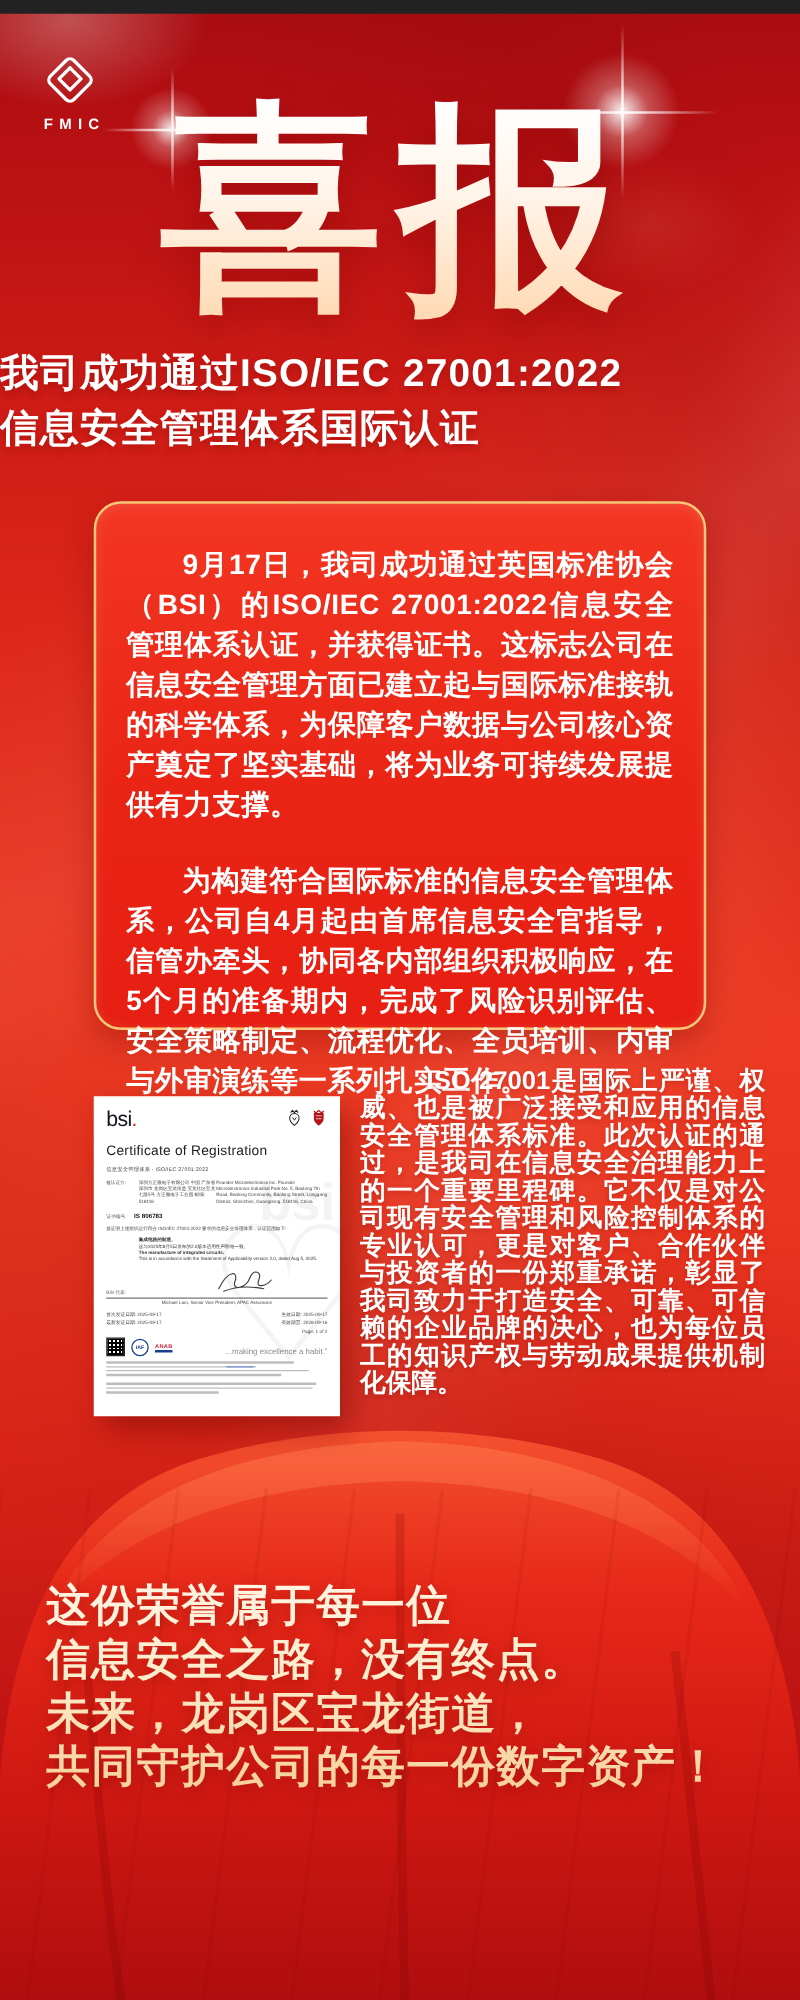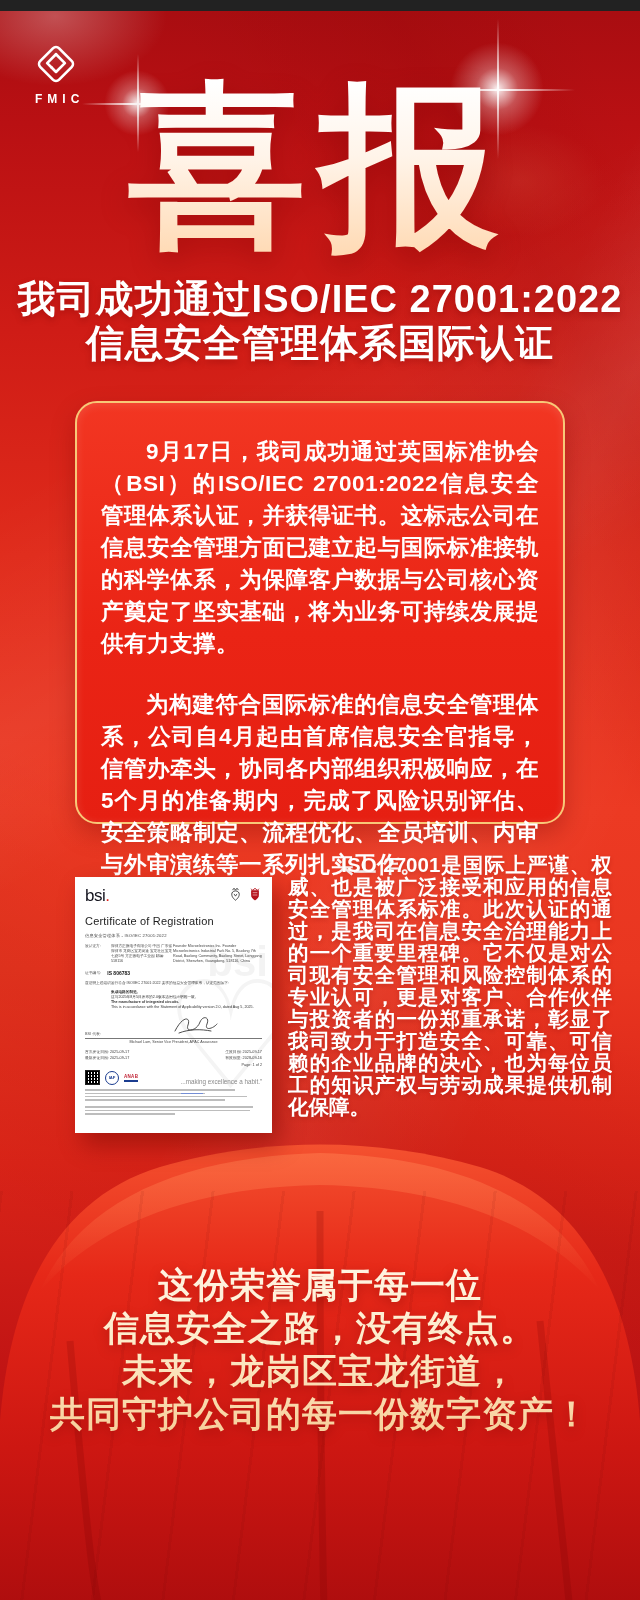--- a/index.html
+++ b/index.html
@@ -32,22 +32,22 @@
   .brand-name{font-size:12px; font-weight:700; letter-spacing:5px; margin-top:5px; padding-left:5px;}
   
   .title{
     position:absolute; left:0; top:56px; width:100%; text-align:center;
     font-size:178px; line-height:200px; font-weight:900; letter-spacing:14px;
     background:linear-gradient(180deg,#ffffff 8%,#fff4e9 45%,#ffd9b2 96%);
     -webkit-background-clip:text; background-clip:text; color:transparent;
     filter:drop-shadow(0 10px 14px rgba(120,0,0,.35));
   }
   
-  .subtitle{position:absolute; left:0; top:266px; width:100%; text-align:center; color:#fff;
-    font-weight:800; font-size:38px; line-height:44px; text-shadow:0 3px 6px rgba(120,0,0,.35); letter-spacing:1px;}
+  .subtitle{position:absolute; left:0; top:266px; width:100%; text-align:left; color:#fff;
+    font-weight:800; font-size:31px; line-height:44px; text-shadow:0 3px 6px rgba(120,0,0,.35); letter-spacing:1px;}
   
   .announce-box{
     position:absolute; left:75px; top:390px; width:490px; height:423px;
     border-radius:22px; border:2px solid #f8c878;
     background:linear-gradient(180deg,#f23622 0%,#ea2415 55%,#e61f12 100%);
     box-shadow:0 10px 24px rgba(110,0,0,.30), inset 0 2px 10px rgba(255,255,255,.12);
     padding:33px 24px 0 24px;
   }
   .announce-box p{
     color:#fff; font-size:22.5px; line-height:32px; font-weight:700;
@@ -102,25 +102,26 @@
   .fp-line .blue{position:absolute; left:96px; top:0; width:22px; height:100%; background:#2a52c0;}
   .fp-gap{height:4px;}
   .cert .wm-text{position:absolute; right:4px; top:64px; font-size:42px; font-weight:800; color:rgba(40,40,40,.055); line-height:1;}
   .cert .wm-heart{position:absolute; right:-26px; top:84px; font-size:150px; color:rgba(40,40,40,.05); line-height:1;}
   
   .podium{position:absolute; left:0; top:1080px;}
   .cloth-folds{position:absolute; left:0; top:1180px; width:640px; height:420px; pointer-events:none;
     background:repeating-linear-gradient(97deg, rgba(90,0,0,.07) 0 3px, transparent 3px 70px);}
   
   .closing{
-    position:absolute; left:0; top:1252px; width:100%; text-align:center;
+    position:absolute; left:0; top:1252px; width:100%; text-align:left;
     font-size:35px; line-height:43px; font-weight:900; letter-spacing:1px;
     background:linear-gradient(180deg,#fff4e3 0%,#fdeccb 45%,#f7cf9a 100%);
     -webkit-background-clip:text; background-clip:text; color:transparent;
     filter:drop-shadow(0 4px 6px rgba(110,0,0,.35));
+    padding-left:37px;
   }
 </style>
 </head>
 <body>
 
 <div class="poster">
   <div class="satin"></div>
 
   <div class="flare flare1">
     <div class="glow"></div>

